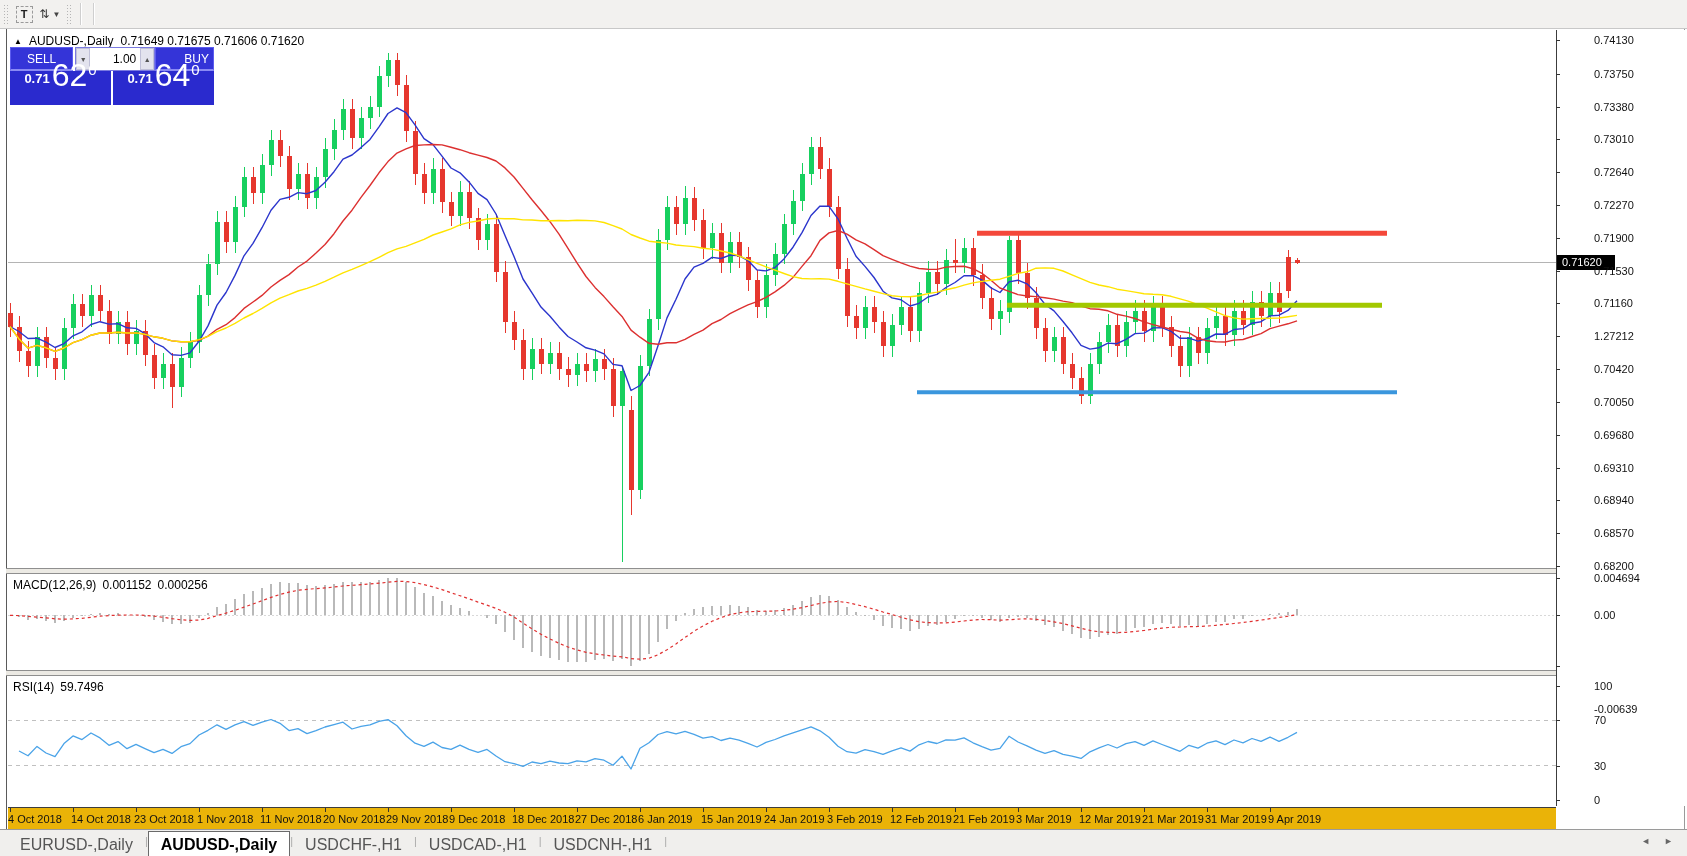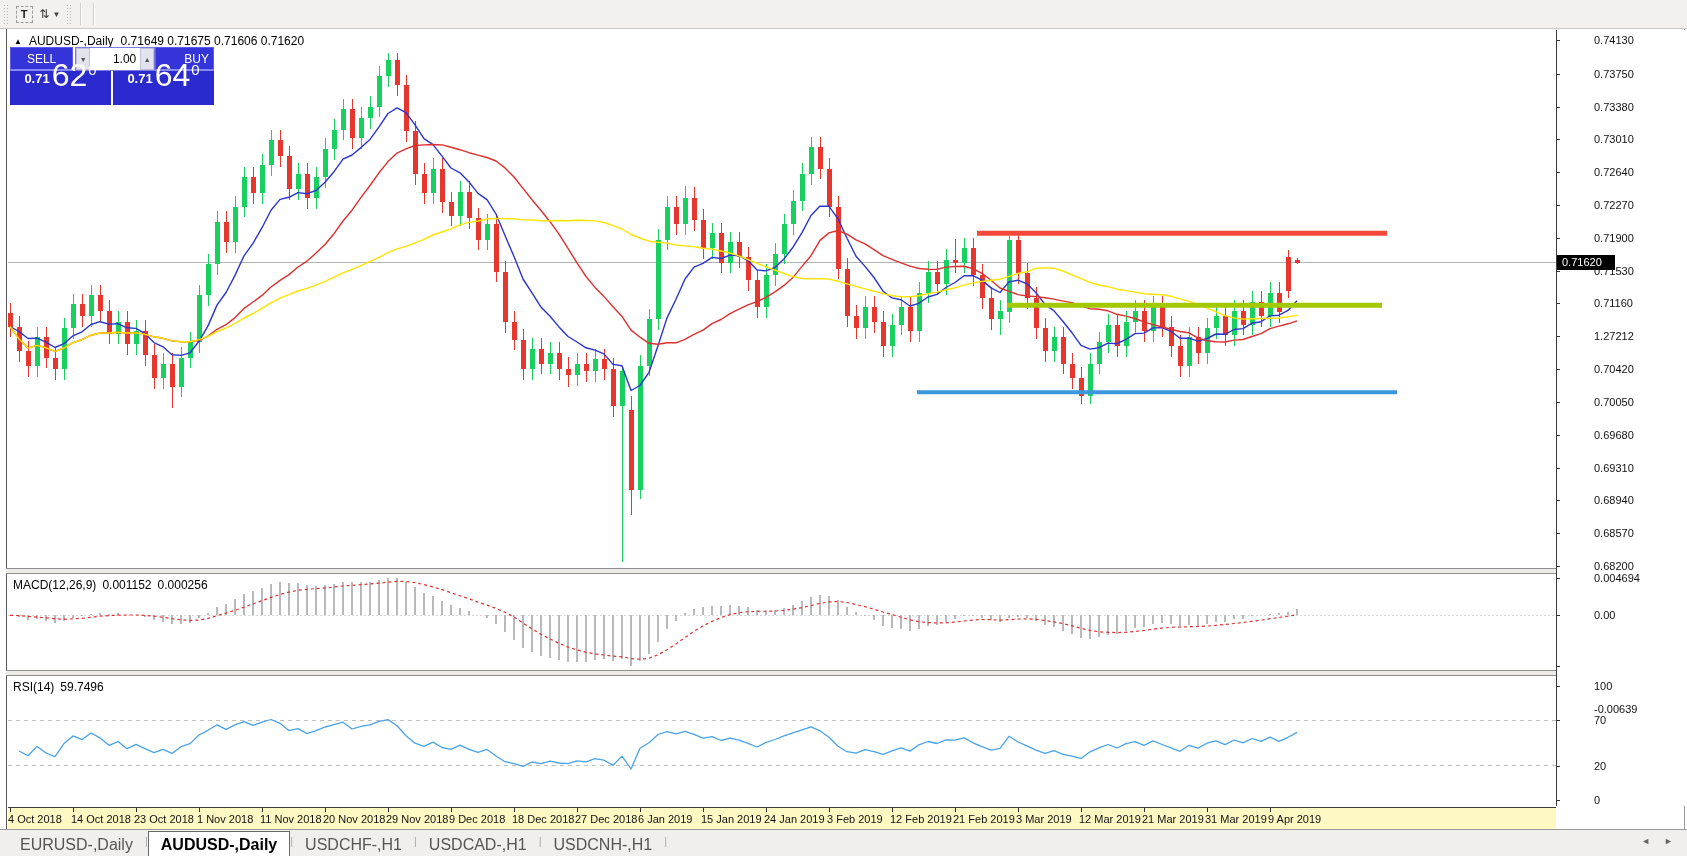--- a/index.html
+++ b/index.html
@@ -54,21 +54,21 @@
   #trade .row2 { display:flex; gap:2px; height:34px; margin-top:0px; }
   .px-box { flex:1; background:#2a2ace; color:#fff; display:flex; align-items:flex-end;
     justify-content:center; padding-bottom:15px; }
   .px-small { font-size:13px; font-weight:bold; margin-bottom:4px; }
   .px-big { font-size:32px; line-height:30px; margin-left:2px; }
   .px-sup { font-size:15px; margin-bottom:12px; margin-left:1px; }
 
   .panel-label { position:absolute; left:5px; top:4px; font-size:12px; color:#000; display:flex; gap:6px;}
 
   
-  #date-strip { left:8px; top:807px; width:1548px; height:22px; background:#fef9c3; border-top:1px solid #3c3c3c;padding-left:39px; }
+  #date-strip { left:8px; top:807px; width:1548px; height:22px; background:#eab308; border-top:1px solid #3c3c3c;padding-left:39px; }
   .dlabel { position:absolute; top:5px; font-size:11px; color:#111; white-space:nowrap; }
   .dtick { position:absolute; top:0px; width:1px; height:4px; background:#333; }
 
   
   #tabbar { left:0; top:829px; width:1687px; height:27px; background:#f0efed;
     border-top:1px solid #9a9a9a; display:flex; align-items:flex-start; padding-left:8px; }
   .tab { font-size:16px; color:#555; padding:4px 12px 3px; margin-top:1px; display:flex; align-items:center; }
   .tab.active { background:#fff; color:#000; font-weight:bold;
     border:1px solid #6a6a6a; border-bottom:1px solid #fff; }
   .tabsep { color:#aaa; margin-top:5px; font-size:11px; }
@@ -637,21 +637,21 @@
       <div class="axlabel" style="top: 542px;">0.004694</div>
       <div class="axtick" style="top: 548px;"></div>
       <div class="axlabel" style="top: 579.267px;">0.00</div>
       <div class="axtick" style="top: 585.267px;"></div>
       <div class="axlabel" style="top: 630px; margin-top: 43px;">-0.00639</div>
       <div class="axtick" style="top: 636px;"></div>
       <div class="axlabel" style="top: 650px;">100</div>
       <div class="axtick" style="top: 656px;"></div>
       <div class="axlabel" style="top: 684.2px;">70</div>
       <div class="axtick" style="top: 690.2px;"></div>
-      <div class="axlabel" style="top: 729.8px;">20</div>
+      <div class="axlabel" style="top: 729.8px;">30</div>
       <div class="axtick" style="top: 735.8px;"></div>
       <div class="axlabel" style="top: 764px;">0</div>
       <div class="axtick" style="top: 770px;"></div>
     </div>
 
   <div id="date-strip" class="abs">
       <div class="dlabel" style="left: 0px;">4 Oct 2018</div>
       <div class="dtick" style="left: 2px;"></div>
       <div class="dlabel" style="left: 63px;">14 Oct 2018</div>
       <div class="dtick" style="left: 65px;"></div>

